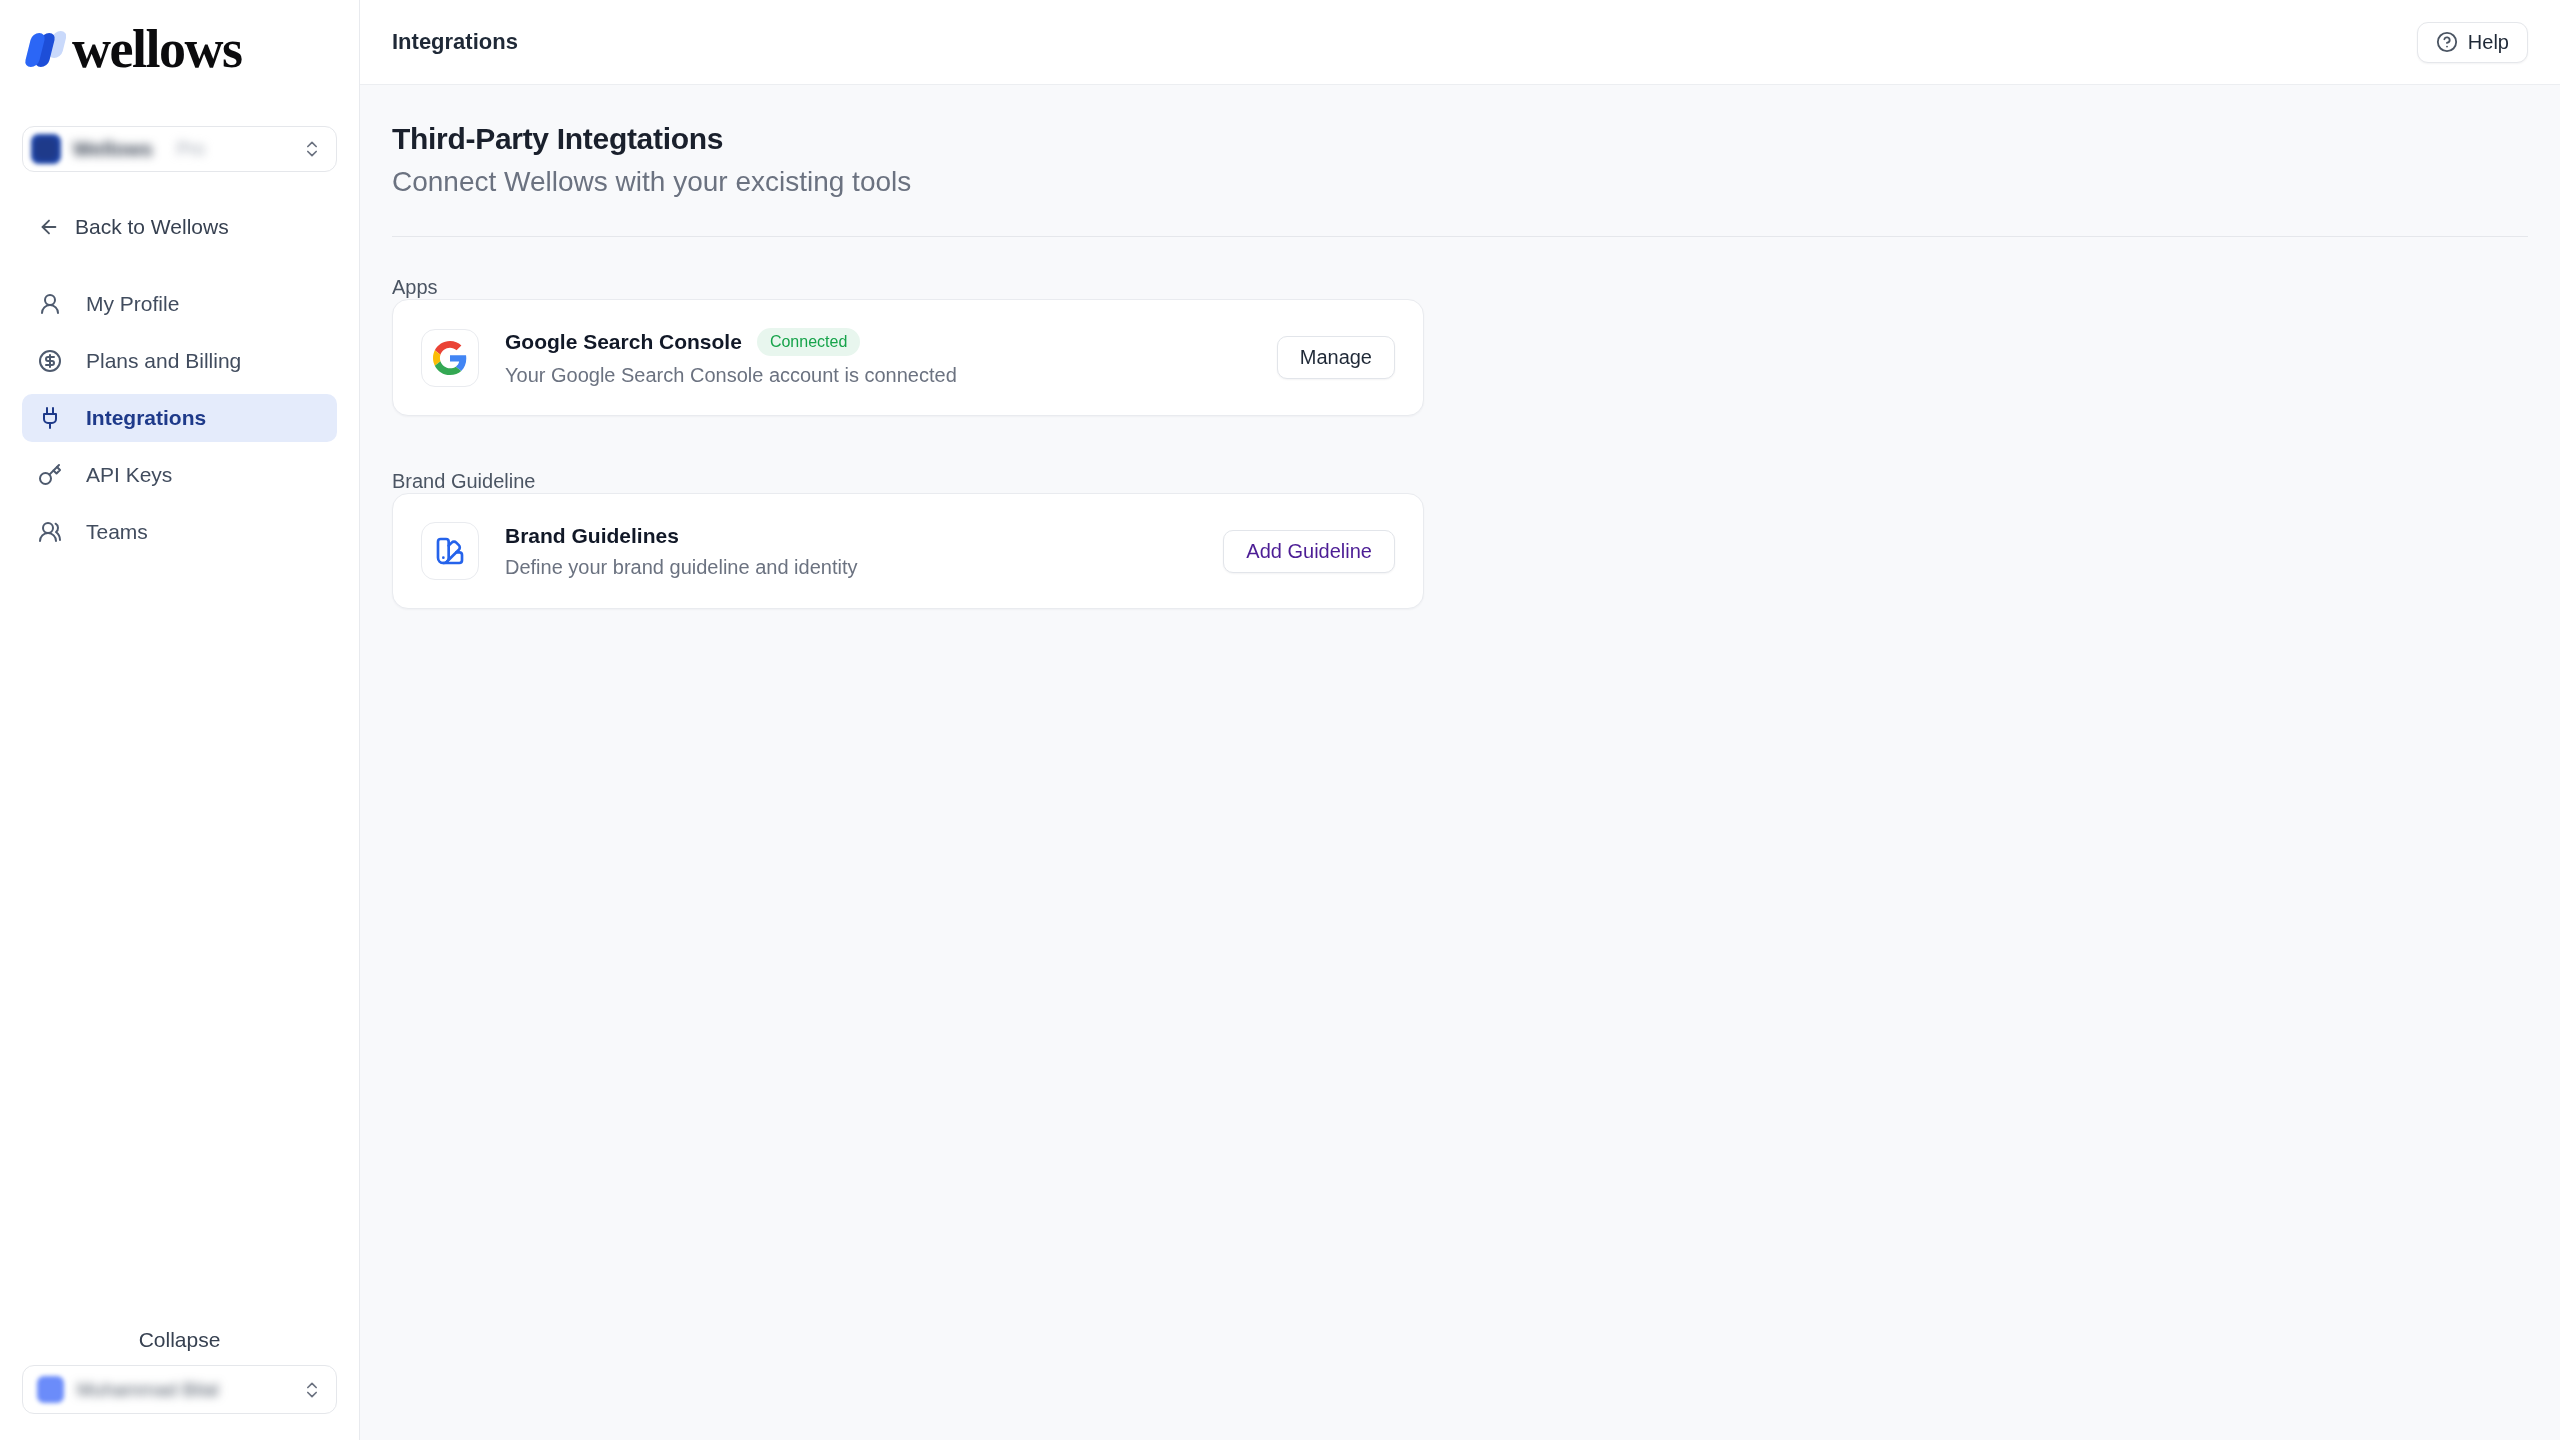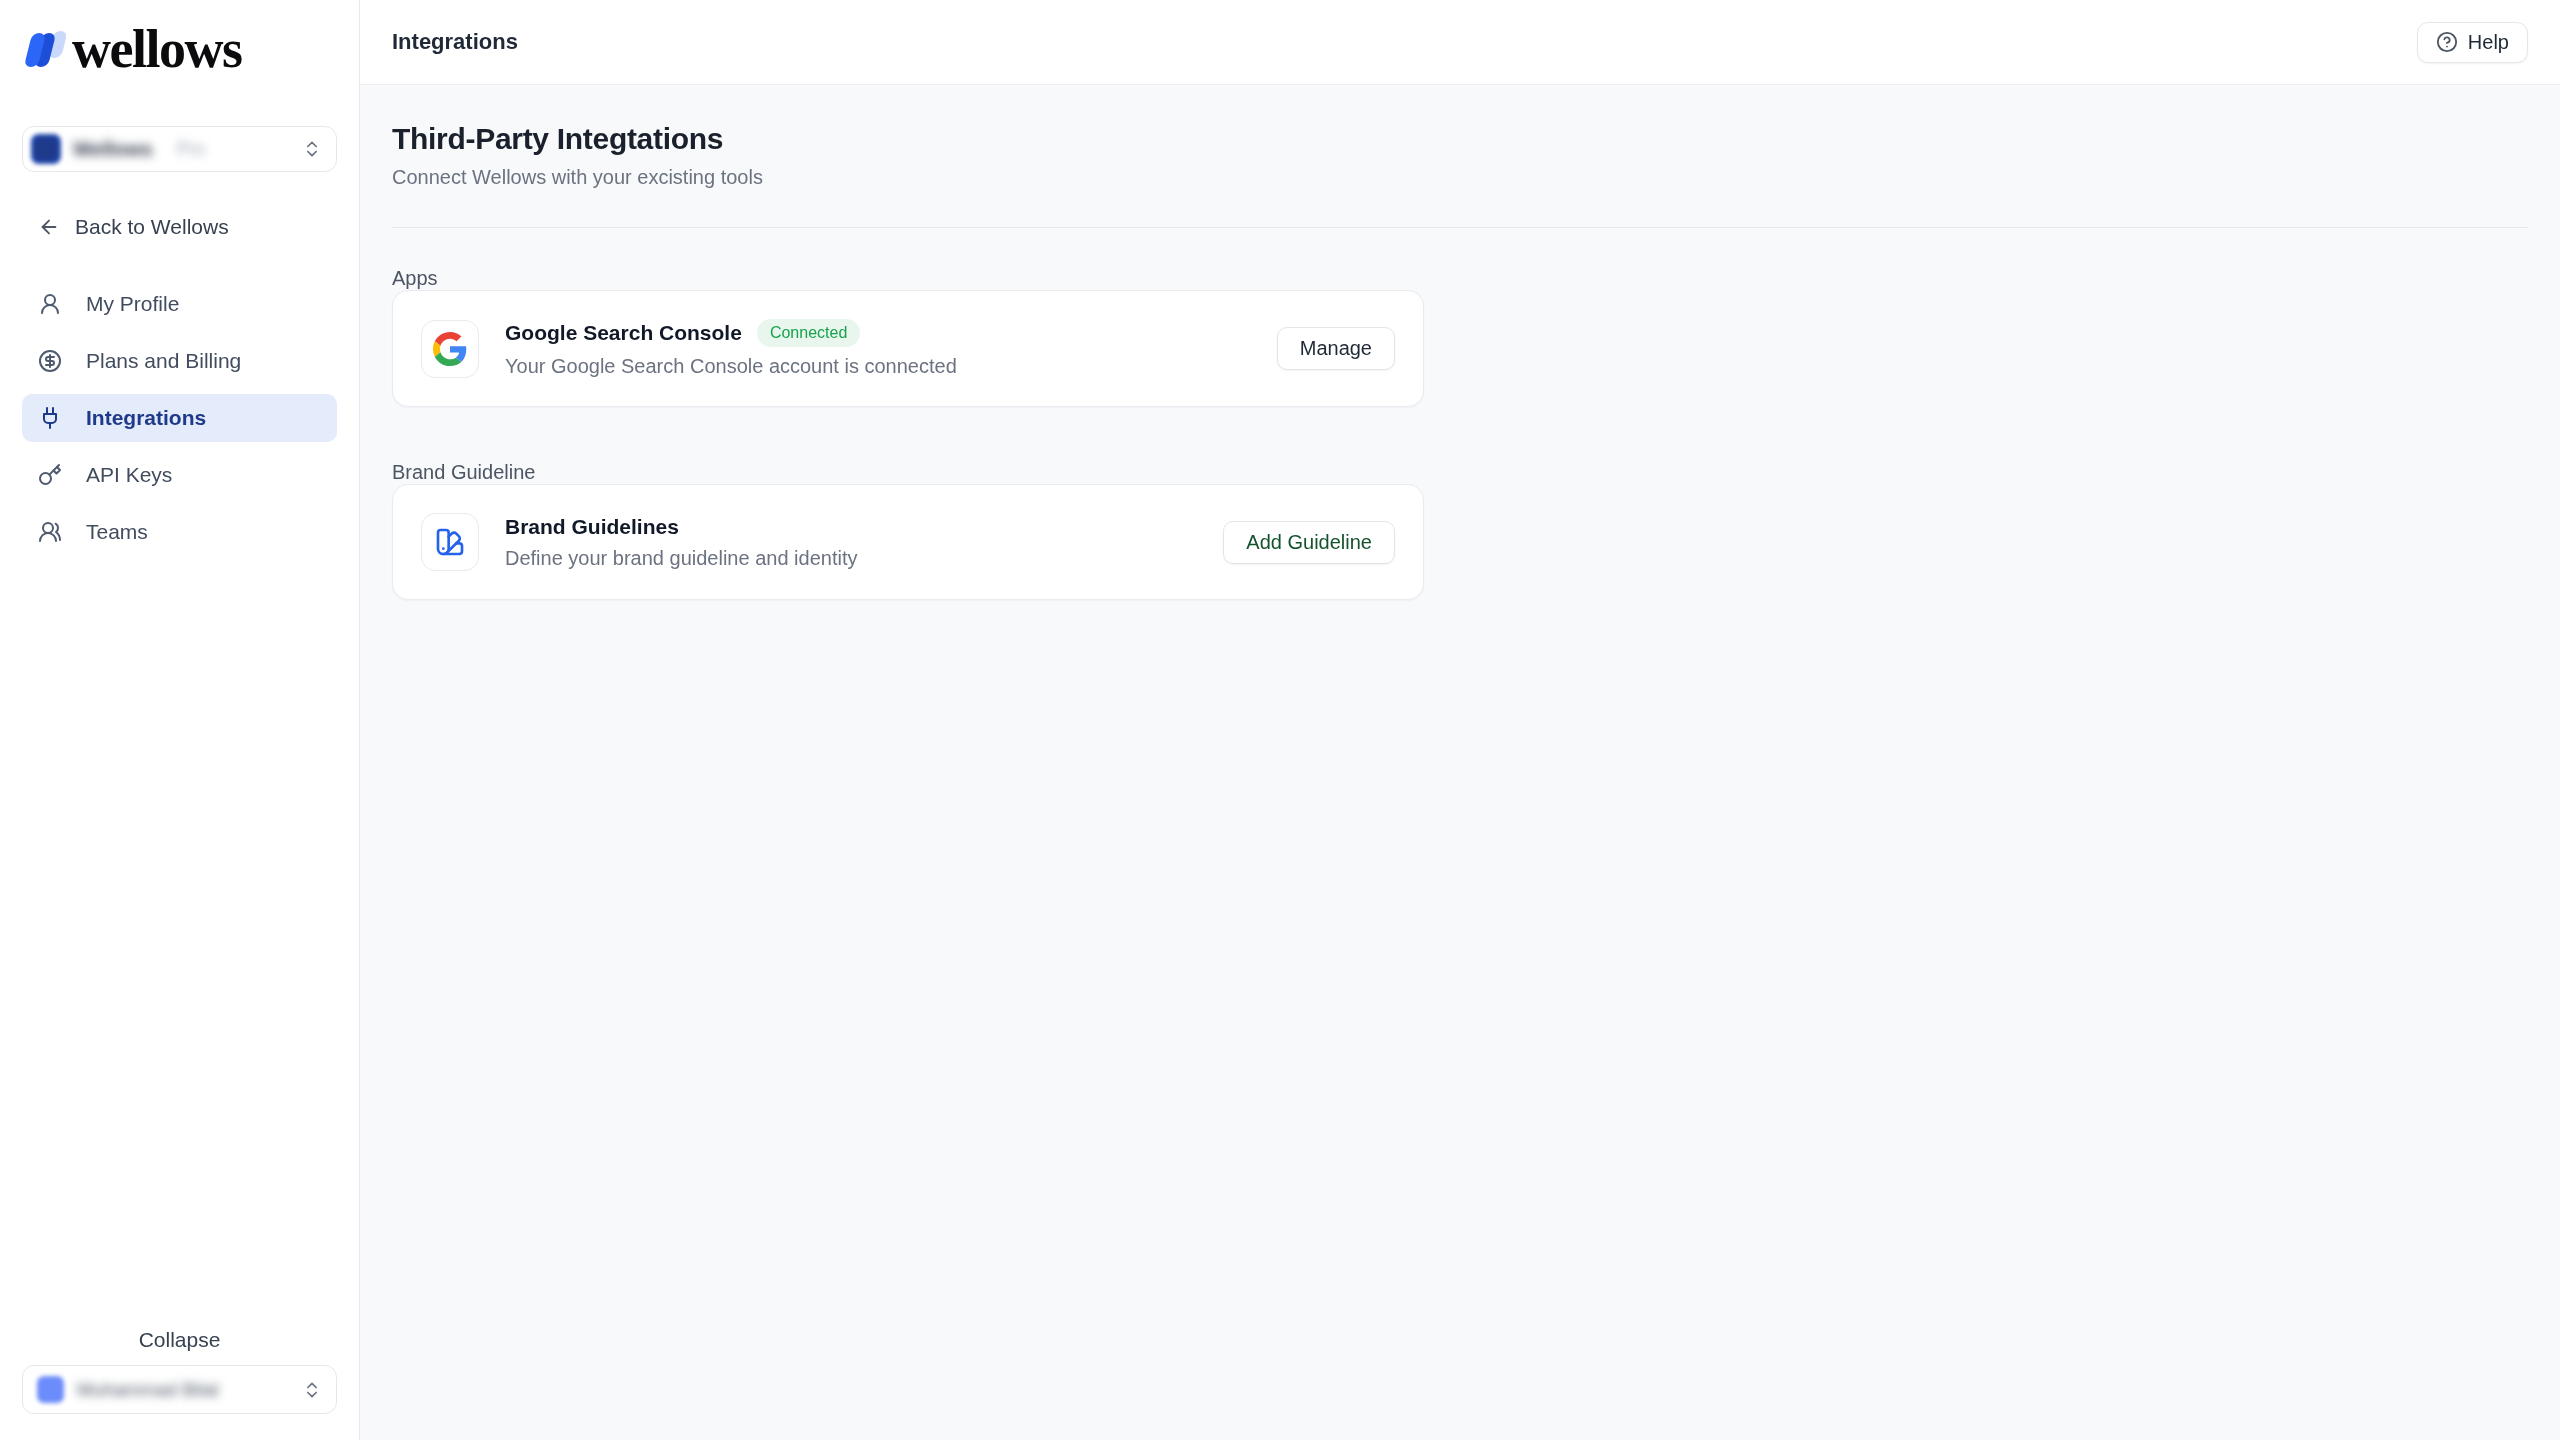--- a/index.html
+++ b/index.html
@@ -84,21 +84,21 @@
     height:41px; padding:0 18px;
     background:#fff; border:1px solid #e5e7eb; border-radius:11px;
     display:flex; align-items:center; gap:10px;
     font-size:20px; font-weight:500; color:#1f2937;
     box-shadow:0 1px 2px rgba(16,24,40,.05); cursor:pointer;
   }
   .help-btn svg { color:#4b5563; }
 
   .content { flex:1; background:#f8f9fb; padding:37px 32px; overflow:hidden; }
   .page-title { font-size:30px; font-weight:700; color:#1a202c; letter-spacing:-.3px; }
-  .page-sub { font-size:20px; color:#6b7280; margin-top:10px; }
+  .page-sub { font-size:28px; color:#6b7280; margin-top:10px; }
   .divider { height:1px; background:#e5e7eb; margin-top:38px; }
 
   .section-label { font-size:20px; font-weight:500; color:#4b5563; margin-top:54px; }
   .divider + .section-label { margin-top:39px; }
 
   .card {
     width:1032px; min-height:116px;
     background:#fff; border:1px solid #e9ebef; border-radius:16px;
     padding:28px; display:flex; align-items:center;
     box-shadow:0 1px 2px rgba(16,24,40,.04);
@@ -117,21 +117,21 @@
   }
   .card-desc { font-size:20px; color:#6b7280; margin-top:8px; }
   .card-action { margin-left:auto; }
   .btn {
     height:43px; padding:0 22px;
     background:#fff; border:1px solid #e2e5ea; border-radius:10px;
     font-size:20px; font-weight:400; color:#1f2937;
     box-shadow:0 1px 2px rgba(16,24,40,.05); cursor:pointer;
     font-family:"Liberation Sans", sans-serif;
   }
-  .btn.blue { color:#14532d;text-align:right; }
+  .btn.blue { color:#4c1d95;text-align:right; }
 </style>
 </head>
 <body>
 
 <aside class="sidebar">
 
   <div class="logo-row">
     <svg width="46" height="46" viewBox="0 0 46 46">
       <g transform="skewX(-14) translate(12,0)">
         <rect x="23" y="5" width="14" height="27" rx="7" fill="#c9d9fb"></rect>

